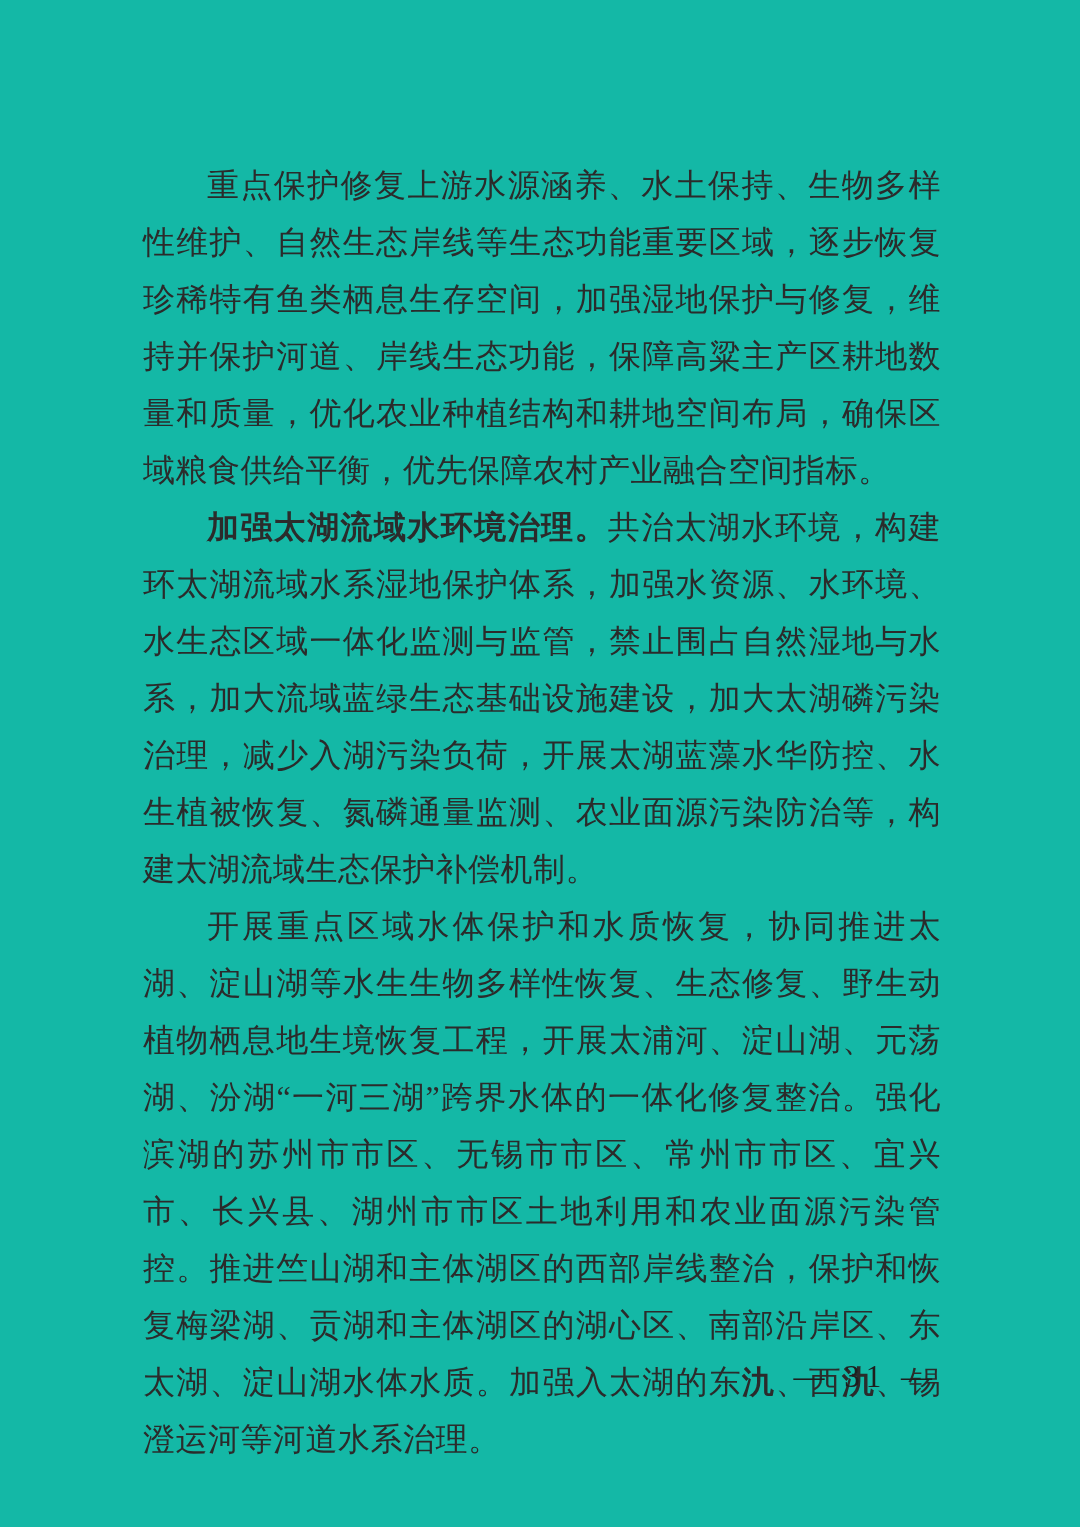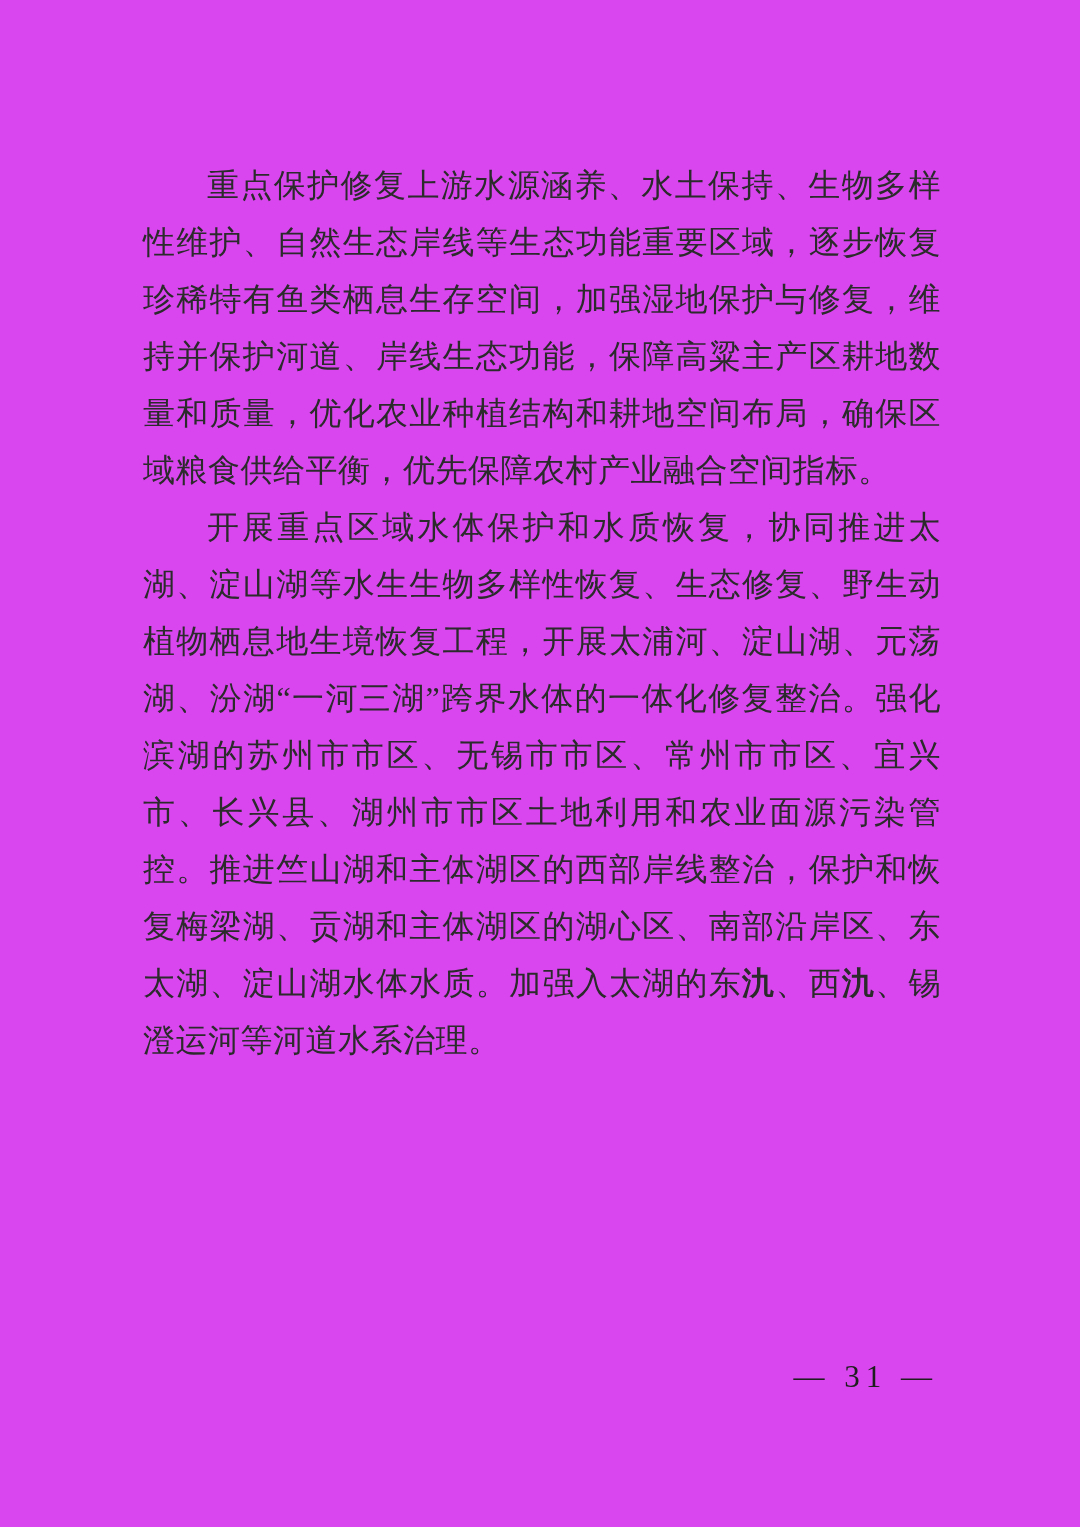--- a/index.html
+++ b/index.html
@@ -5,21 +5,21 @@
   html, body {
     margin: 0;
     padding: 0;
     background: #e8e8e8;
   }
   .page {
     position: relative;
     width: 1080px;
     height: 1527px;
     margin: 0 auto;
-    background: #d946ef;
+    background: #14b8a6;
     overflow: hidden;
     font-family: "Liberation Serif", "DejaVu Serif", serif;
   }
   .content {
     position: absolute;
     left: 143px;
     top: 157px;
     width: 798px;
     font-size: 32px;
     line-height: 57px;
@@ -50,19 +50,20 @@
   }
 </style>
 </head>
 <body>
 
 <div class="page">
   <div class="content">
 
     <p class="para"><span>重点保护修复上游水源涵养、水土保持、生物多样性维护、自然生态岸线等生态功能重要区域，逐步恢复珍稀特有鱼类栖息生存空间，加强湿地保护与修复，维持并保护河道、岸线生态功能，保障高粱主产区耕地数量和质量，优化农业种植结构和耕地空间布局，确保区域粮食供给平衡，优先保障农村产业融合空间指标。</span></p>
 
+    <p class="para"><span class="lead">加强太湖流域水环境治理。</span><span>共治太湖水环境，构建环太湖流域水系湿地保护体系，加强水资源、水环境、水生态区域一体化监测与监管，禁止围占自然湿地与水系，加大流域蓝绿生态基础设施建设，加大太湖磷污染治理，减少入湖污染负荷，开展太湖蓝藻水华防控、水生植被恢复、氮磷通量监测、农业面源污染防治等，构建太湖流域生态保护补偿机制。</span></p>
 
     <p class="para"><span>开展重点区域水体保护和水质恢复，协同推进太湖、淀山湖等水生生物多样性恢复、生态修复、野生动植物栖息地生境恢复工程，开展太浦河、淀山湖、元荡湖、汾湖“一河三湖”跨界水体的一体化修复整治。强化滨湖的苏州市市区、无锡市市区、常州市市区、宜兴市、长兴县、湖州市市区土地利用和农业面源污染管控。推进竺山湖和主体湖区的西部岸线整治，保护和恢复梅梁湖、贡湖和主体湖区的湖心区、南部沿岸区、东太湖、淀山湖水体水质。加强入太湖的东</span><span class="hei">氿</span><span>、西</span><span class="hei">氿</span><span>、锡澄运河等河道水系治理。</span></p>
 
   </div>
 
   <div class="page-number">— 31 —</div>
 </div>
 
 </body></html>

